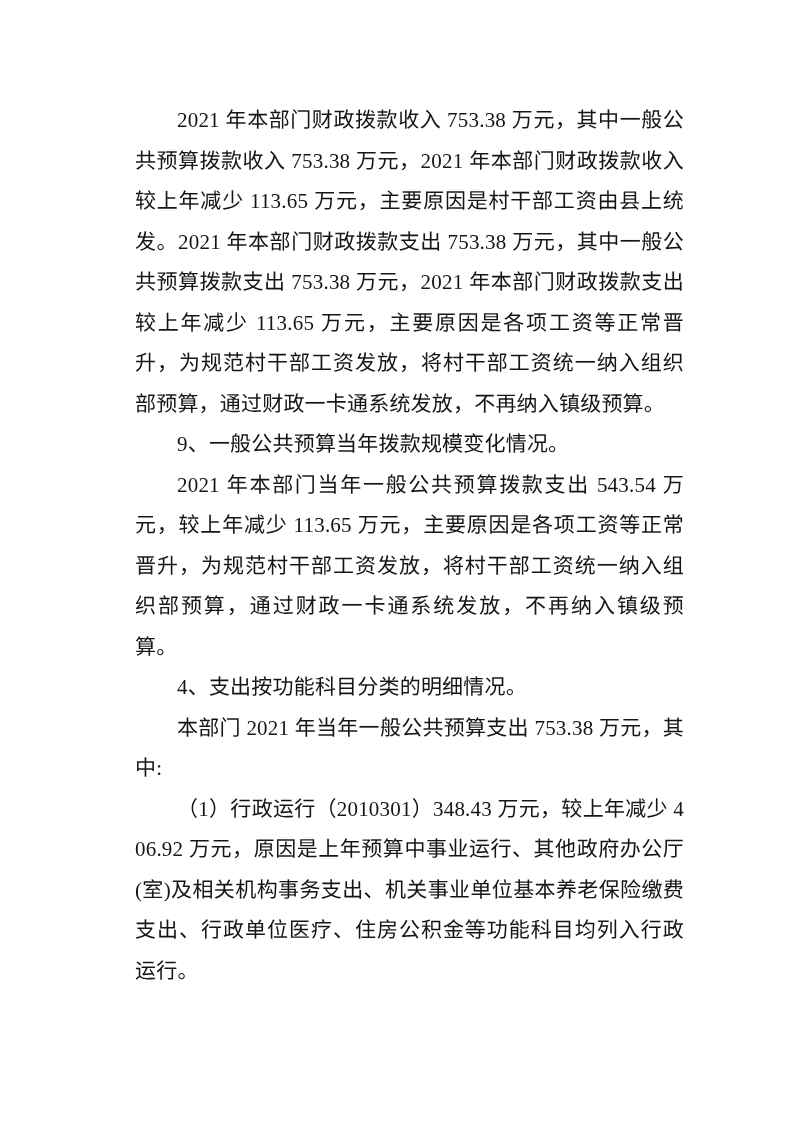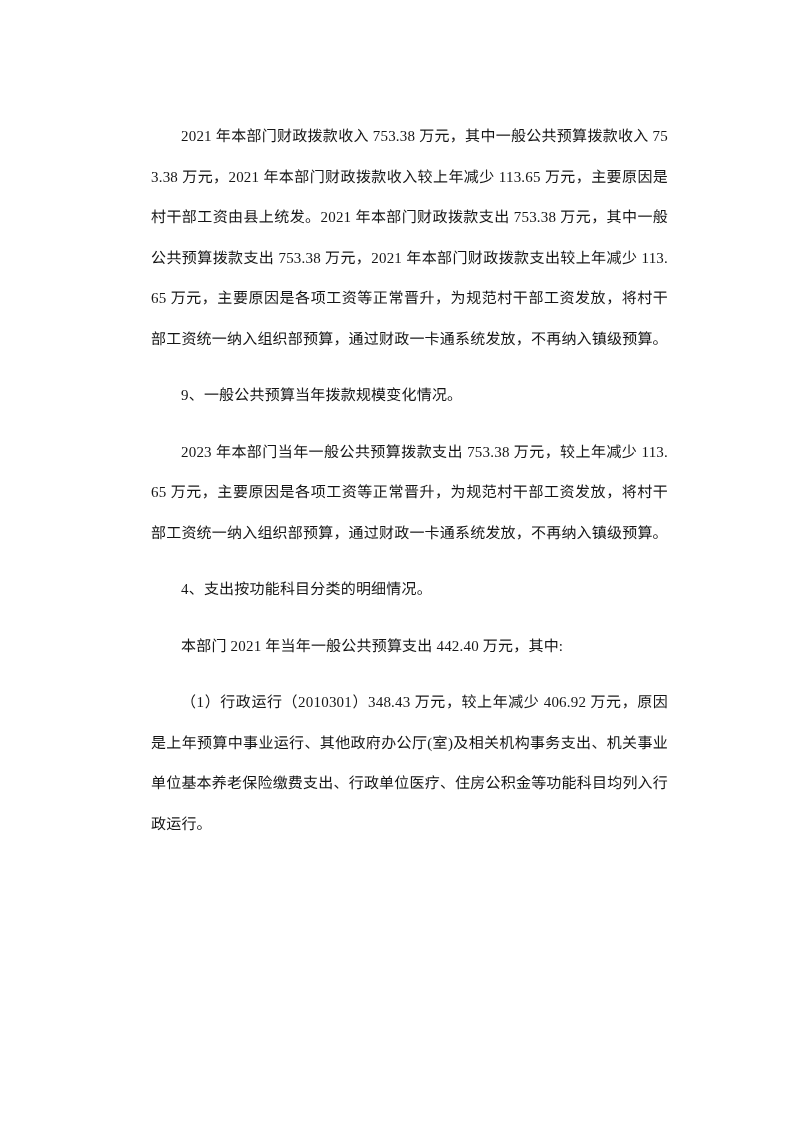--- a/index.html
+++ b/index.html
@@ -16,43 +16,43 @@
     font-family: "Liberation Serif", "DejaVu Serif", serif;
   }
   .content {
     position: absolute;
     left: 135px;
     top: 100px;
     width: 549px;
     color: #151515;
   }
   .content p.para {
-    margin: 16px;
+    margin: 0;
     padding: 0;
-    font-size: 15px;
+    font-size: 21px;
     line-height: 40.5px;
     text-align: justify;
     text-justify: inter-ideograph;
     text-indent: 2em;
     word-break: break-all;
     letter-spacing: 0.2px;
   }
 </style>
 </head>
 <body>
 
 <div class="page">
   <div class="content">
 
       <p class="para">2021 年本部门财政拨款收入 753.38 万元，其中一般公共预算拨款收入 753.38 万元，2021 年本部门财政拨款收入较上年减少 113.65 万元，主要原因是村干部工资由县上统发。2021 年本部门财政拨款支出 753.38 万元，其中一般公共预算拨款支出 753.38 万元，2021 年本部门财政拨款支出较上年减少 113.65 万元，主要原因是各项工资等正常晋升，为规范村干部工资发放，将村干部工资统一纳入组织部预算，通过财政一卡通系统发放，不再纳入镇级预算。</p>
 
 
       <p class="para">9、一般公共预算当年拨款规模变化情况。</p>
 
-      <p class="para">2023 年本部门当年一般公共预算拨款支出 753.38 万元，较上年减少 113.65 万元，主要原因是各项工资等正常晋升，为规范村干部工资发放，将村干部工资统一纳入组织部预算，通过财政一卡通系统发放，不再纳入镇级预算。</p>
+      <p class="para">2021 年本部门当年一般公共预算拨款支出 543.54 万元，较上年减少 113.65 万元，主要原因是各项工资等正常晋升，为规范村干部工资发放，将村干部工资统一纳入组织部预算，通过财政一卡通系统发放，不再纳入镇级预算。</p>
 
       <p class="para">4、支出按功能科目分类的明细情况。</p>
 
-      <p class="para">本部门 2021 年当年一般公共预算支出 442.40 万元，其中:</p>
+      <p class="para">本部门 2021 年当年一般公共预算支出 753.38 万元，其中:</p>
 
       <p class="para">（1）行政运行（2010301）348.43 万元，较上年减少 406.92 万元，原因是上年预算中事业运行、其他政府办公厅(室)及相关机构事务支出、机关事业单位基本养老保险缴费支出、行政单位医疗、住房公积金等功能科目均列入行政运行。</p>
     </div>
 </div>
 
 </body></html>

